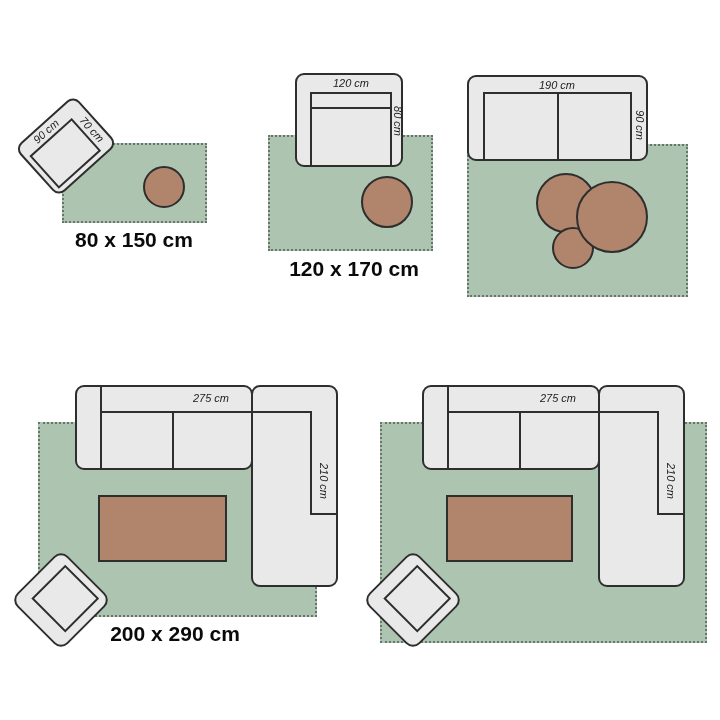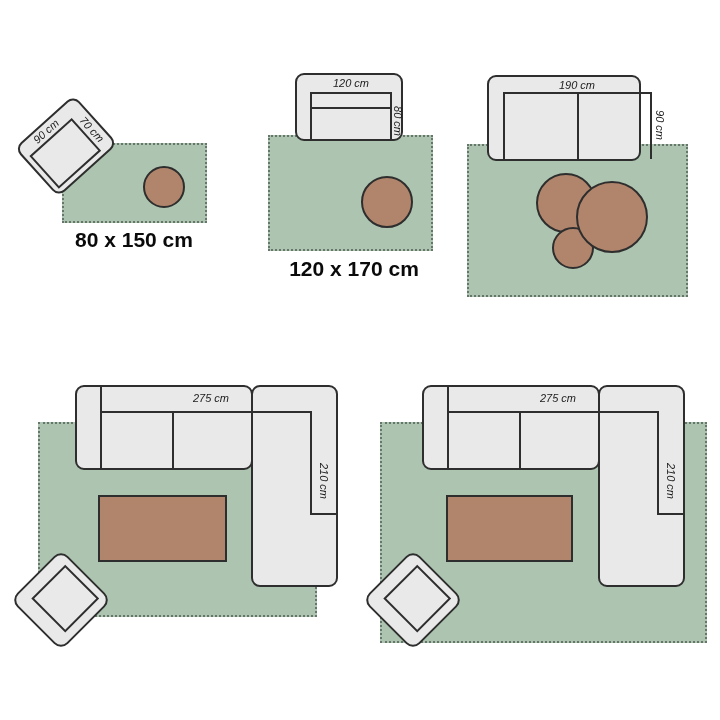--- a/index.html
+++ b/index.html
@@ -33,35 +33,35 @@
       <div class="box-seat" style="left:4px;top:14px;width:57px;height:44px"></div>
       <span class="dim" style="left:33px;top:7px">90 cm</span>
       <span class="dim v" style="left:68px;top:36px">70 cm</span>
     </div>
     <div class="size-label" style="left:134px;top:228px">80 x 150 cm</div>
   </section>
 
   <section class="group">
     <div class="rug" style="left:268px;top:135px;width:165px;height:116px"></div>
     <div class="round-table" style="left:361px;top:176px;width:52px;height:52px"></div>
-    <div class="furn" style="left:295px;top:73px;width:108px;height:68px">
+    <div class="furn" style="left:295px;top:73px;width:108px;height:94px">
       <div class="seat" style="left:13px;top:17px;width:82px;bottom:0"></div>
       <div class="hline" style="left:13px;top:32px;width:82px"></div>
       <span class="dim" style="left:54px;top:8px">120 cm</span>
       <span class="dim v" style="left:100px;top:46px">80 cm</span>
     </div>
     <div class="size-label" style="left:354px;top:257px">120 x 170 cm</div>
   </section>
 
   <section class="group">
     <div class="rug" style="left:467px;top:144px;width:221px;height:153px"></div>
     <div class="round-table" style="left:536px;top:173px;width:60px;height:60px"></div>
     <div class="round-table" style="left:552px;top:227px;width:42px;height:42px"></div>
     <div class="round-table" style="left:576px;top:181px;width:72px;height:72px"></div>
-    <div class="furn" style="left:487px;top:75px;width:154px;height:86px">
+    <div class="furn" style="left:467px;top:75px;width:181px;height:86px">
       <div class="seat" style="left:14px;top:15px;width:149px;bottom:0"></div>
       <div class="vline" style="left:88px;top:15px;bottom:0"></div>
       <span class="dim" style="left:88px;top:8px">190 cm</span>
       <span class="dim v" style="left:170px;top:48px">90 cm</span>
     </div>
   </section>
 
   <section class="group">
     <div class="rug" style="left:38px;top:422px;width:279px;height:195px"></div>
     <div class="coffee-table" style="left:98px;top:495px;width:129px;height:67px"></div>
@@ -70,20 +70,21 @@
     <div class="vline" style="left:100px;top:387px;height:81px"></div>
     <div class="hline" style="left:100px;top:411px;width:211px"></div>
     <div class="vline" style="left:172px;top:413px;height:55px"></div>
     <div class="vline" style="left:310px;top:411px;height:104px"></div>
     <div class="hline" style="left:310px;top:513px;width:26px"></div>
     <span class="dim" style="position:absolute;left:211px;top:398px">275 cm</span>
     <span class="dim v" style="position:absolute;left:323px;top:481px">210 cm</span>
     <div class="furn" style="left:25px;top:564px;width:72px;height:72px;transform:rotate(45deg);border-radius:10px">
       <div class="box-seat" style="left:12px;top:6px;width:48px;height:48px"></div>
     </div>
+    <div class="size-label" style="left:175px;top:622px">200 x 290 cm</div>
   </section>
 
   <section class="group">
     <div class="rug" style="left:380px;top:422px;width:327px;height:221px"></div>
     <div class="coffee-table" style="left:446px;top:495px;width:127px;height:67px"></div>
     <div class="furn" style="left:598px;top:385px;width:87px;height:202px"></div>
     <div class="furn" style="left:422px;top:385px;width:178px;height:85px"></div>
     <div class="vline" style="left:447px;top:387px;height:81px"></div>
     <div class="hline" style="left:447px;top:411px;width:211px"></div>
     <div class="vline" style="left:519px;top:413px;height:55px"></div>

